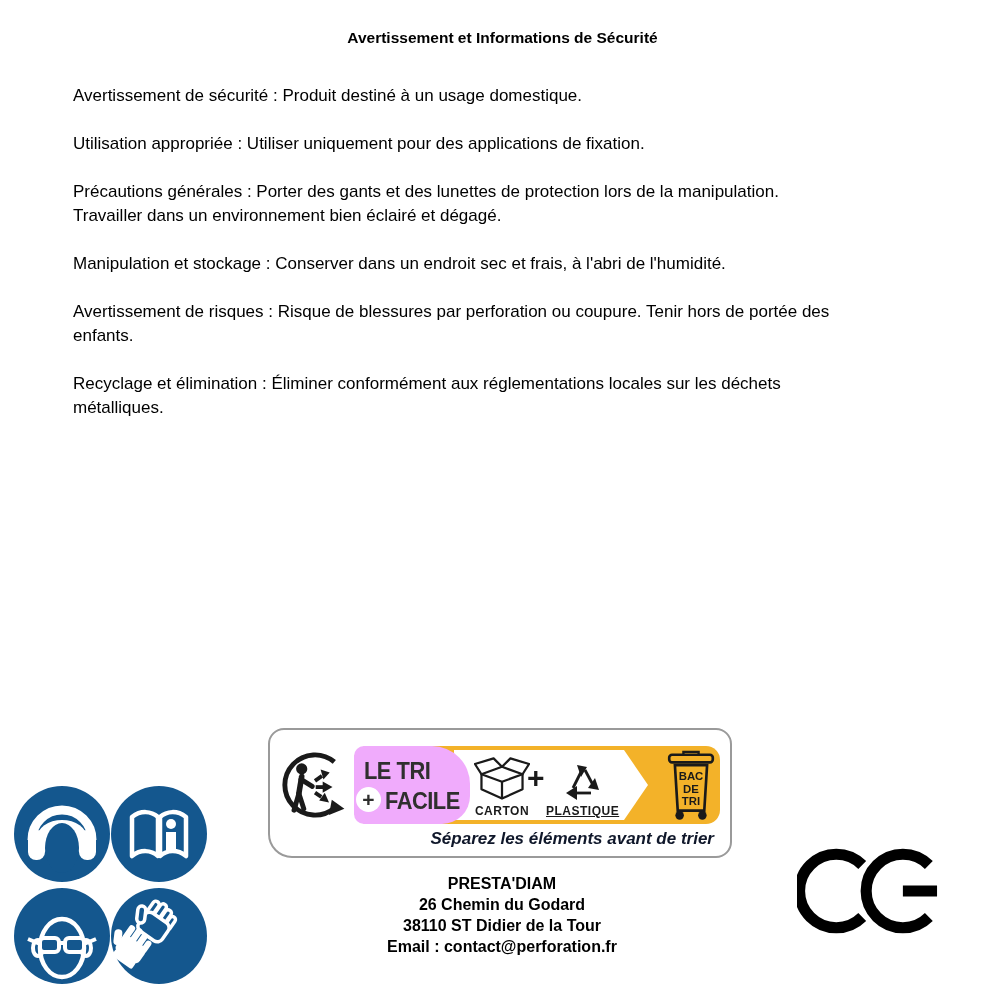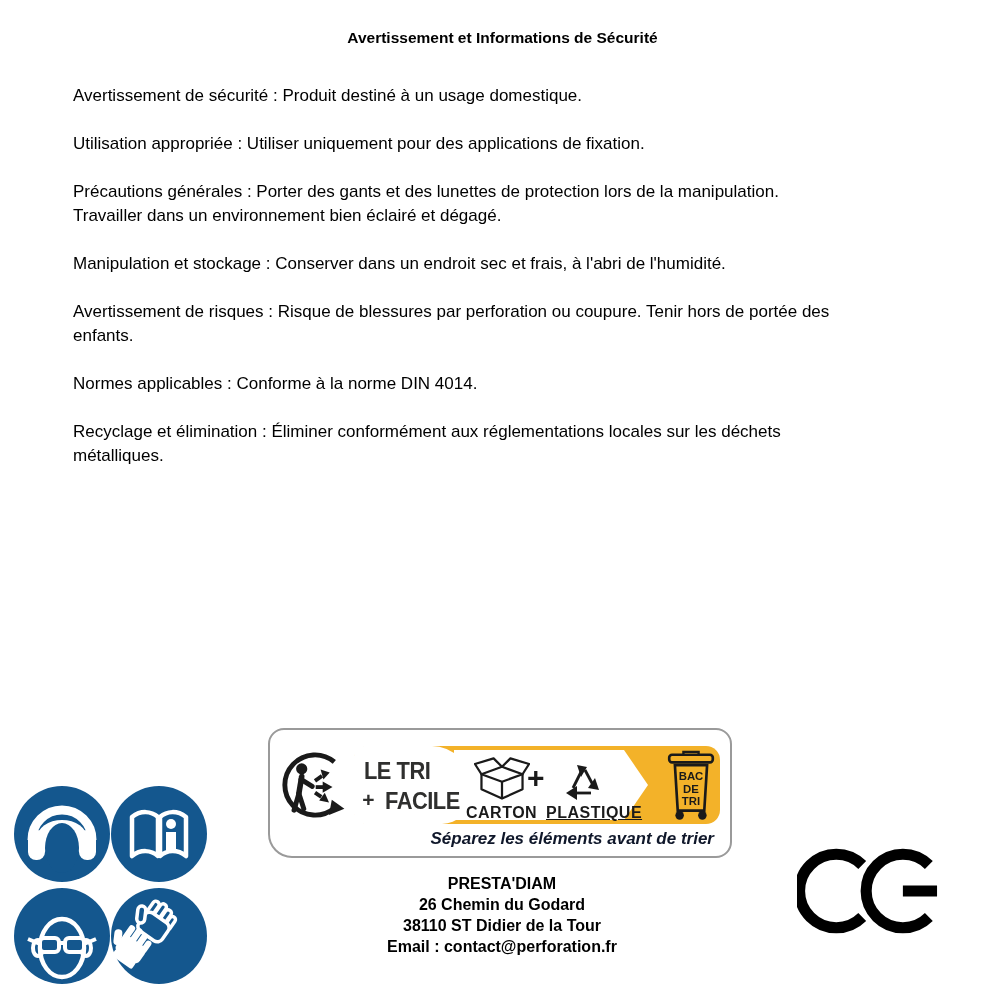--- a/index.html
+++ b/index.html
@@ -39,38 +39,38 @@
     box-sizing:border-box;
   }
   .triman{position:absolute;left:10px;top:14px;width:70px;height:82px;}
   .band{position:absolute;left:84px;top:16px;width:366px;height:78px;
     background:#F3B229;border-radius:14px;}
   .band .white-arrow{
     position:absolute;left:100px;top:4px;width:194px;height:70px;background:#fff;
     clip-path:polygon(0 0,170px 0,194px 50%,170px 100%,0 100%);
   }
   .band .pill{
-    position:absolute;left:0;top:0;width:116px;height:78px;background:#ffffff;
+    position:absolute;left:0;top:0;width:116px;height:78px;background:#f0abfc;
     border-radius:10px 38px 28px 10px;
   }
   .pill .t1{position:absolute;left:10px;top:12px;font-size:23px;font-weight:bold;
     color:#2f2f2e;letter-spacing:-0.5px;transform:scaleX(.95);transform-origin:left;}
   .pill .plus-circle{
     position:absolute;left:2px;top:41px;width:25px;height:25px;border-radius:50%;
     background:#fff;color:#2f2f2e;font-weight:bold;font-size:21px;line-height:25px;
     text-align:center;
   }
   .pill .t2{position:absolute;left:31px;top:42px;font-size:23px;font-weight:bold;
     color:#2f2f2e;letter-spacing:-0.5px;transform:scaleX(.95);transform-origin:left;}
 
   .mat-icon{position:absolute;}
   #carton-icon{left:120px;top:9px;}
   #plastique-icon{left:206px;top:11px;}
-  .mat-label{position:absolute;top:58px;font-size:16px;font-weight:bold;
-    letter-spacing:.5px;color:#1a1a1a;}
+  .mat-label{position:absolute;top:58px;font-size:12px;font-weight:bold;
+    letter-spacing:.5px;color:#1a1a1a;text-align:center;}
   #carton-label{left:112px;width:72px;}
   #plastique-label{left:192px;width:68px;text-decoration:underline;}
   .mat-plus{position:absolute;left:173px;top:10px;font-size:30px;font-weight:bold;
     color:#1a1a1a;line-height:44px;}
   .bin{position:absolute;left:312px;top:4px;width:50px;height:72px;}
   .tagline{
     position:absolute;right:16px;top:99px;font-size:17px;font-style:italic;
     font-weight:bold;color:#0f172a;
   }
 
@@ -91,21 +91,20 @@
   <h1 class="doc-title">Avertissement et Informations de Sécurité</h1>
 
   <div class="content">
     <p>Avertissement de sécurité : Produit destiné à un usage domestique.</p>
     <p>Utilisation appropriée : Utiliser uniquement pour des applications de fixation.</p>
     <p>Précautions générales : Porter des gants et des lunettes de protection lors de la manipulation.
 Travailler dans un environnement bien éclairé et dégagé.</p>
     <p>Manipulation et stockage : Conserver dans un endroit sec et frais, à l'abri de l'humidité.</p>
     <p>Avertissement de risques : Risque de blessures par perforation ou coupure. Tenir hors de portée des
 enfants.</p>
-    <p>Normes applicables : Conforme à la norme DIN 4014.</p>
     <p>Recyclage et élimination : Éliminer conformément aux réglementations locales sur les déchets
 métalliques.</p>
   </div>
 
   <div class="safety-icon" id="icon-ear">
     <svg viewBox="0 0 96 96" xmlns="http://www.w3.org/2000/svg">
       <circle cx="48" cy="48" r="48" fill="#14578E"></circle>
       <path d="M18,54 A30,30 0 0 1 78,54" stroke="#fff" stroke-width="9" fill="none"></path>
       <ellipse cx="48" cy="52" rx="25" ry="18" fill="#fff"></ellipse>
       <ellipse cx="48" cy="62" rx="17" ry="25" fill="#14578E"></ellipse>

